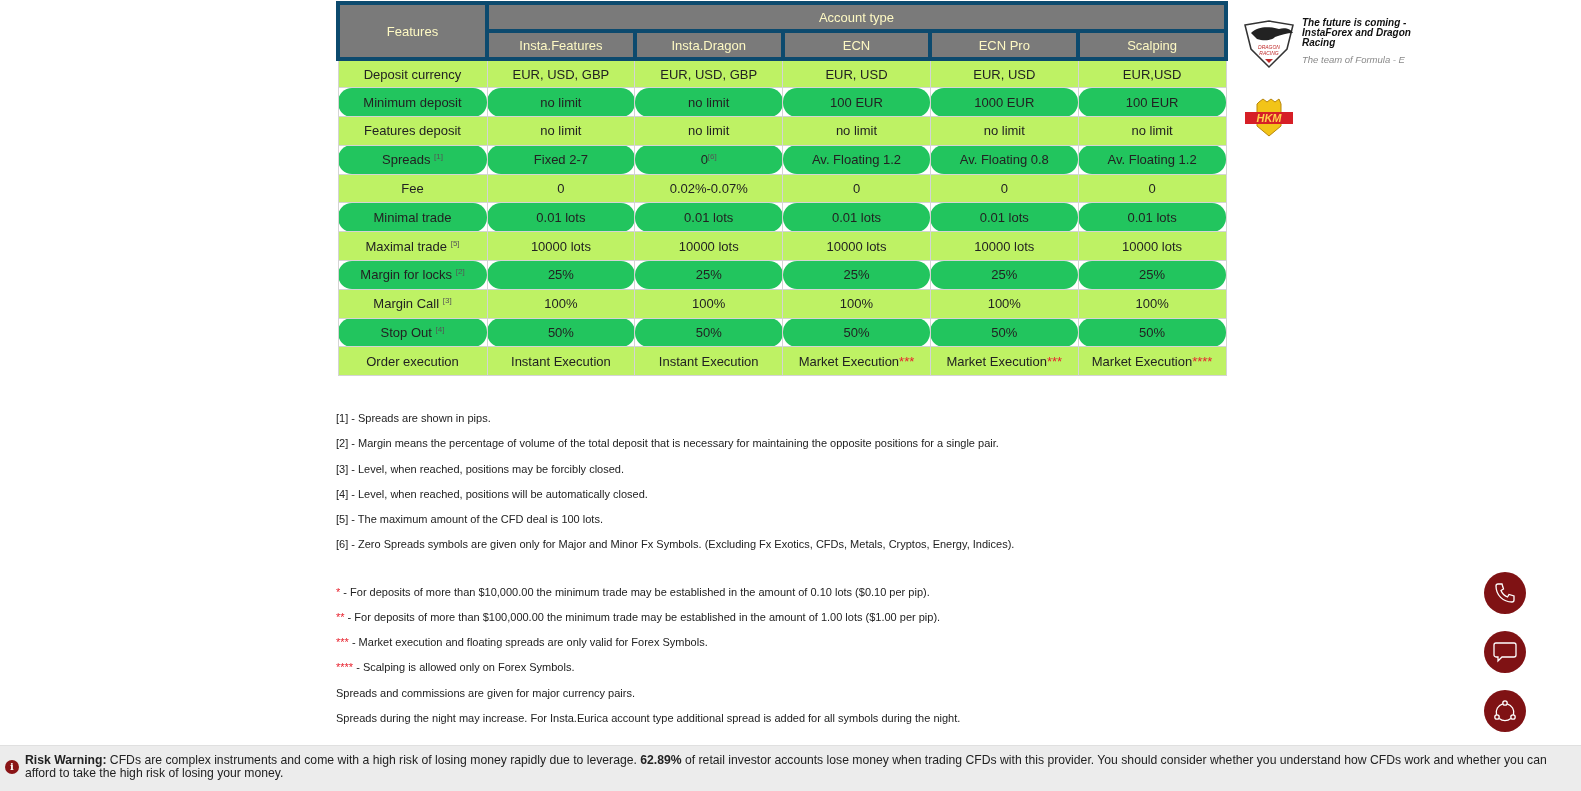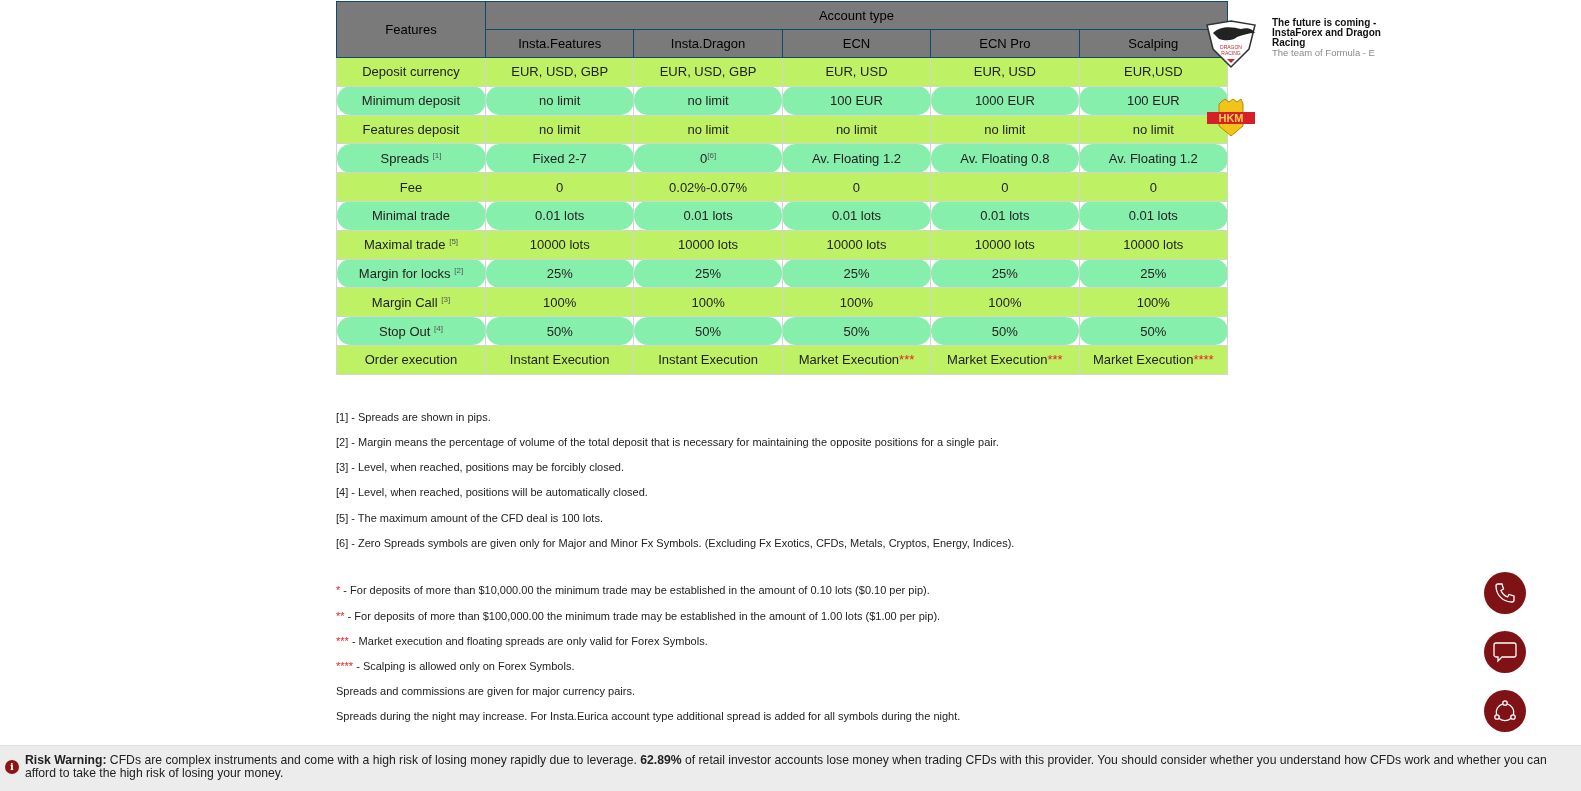--- a/index.html
+++ b/index.html
@@ -2,38 +2,38 @@
 <html><head>
 <meta charset="utf-8">
 <style>
   * { box-sizing: border-box; margin: 0; padding: 0; }
   html, body { width: 1581px; height: 791px; overflow: hidden; background: #ffffff; }
   body { font-family: "Liberation Sans", sans-serif; color: #222; position: relative; }
 
   .main { position: absolute; left: 336px; top: 1px; width: 892px; }
 
   table.acc { border-collapse: collapse; width: 892px; table-layout: fixed; font-size: 13px; }
-  table.acc th { background: #7a7a7a; color: #000000; font-weight: normal; text-align: center; border: 1px solid #0c4a6e; height: 28px; }
+  table.acc th { background: #7a7a7a; color: #fef9c3; font-weight: normal; text-align: center; border: 4px solid #0c4a6e; height: 28px; }
   table.acc th.features { width: 149px; }
   table.acc td { text-align: center; border: 1px solid #d4d4d4; height: 28.8px; color: #222; }
   table.acc tr.odd td { background: #bef264; }
-  table.acc tr.even td { background: #86efac; border-radius: 14px; }
+  table.acc tr.even td { background: #22c55e; border-radius: 14px; }
   sup { font-size: 8px; color: #555; vertical-align: super; line-height: 0; }
   .red { color: #e8222e; }
 
   .notes { margin-top: 30px; font-size: 11px; color: #222; }
   .notes p { height: 25.2px; line-height: 25.2px; white-space: nowrap; }
   .notes .gap { height: 22.5px; }
 
-  .side { position: absolute; left: 1203px; top: 18px; width: 190px; }
+  .side { position: absolute; left: 1233px; top: 18px; width: 190px; font-style: italic; }
   .promo { display: flex; margin-bottom: 22px; }
-  .promo .logo { width: 64px; height: 52px; flex: none; display: flex; align-items: center; justify-content: flex-start; }
+  .promo .logo { width: 64px; height: 52px; flex: none; display: flex; align-items: center; justify-content: flex-end; }
   .promo .txt { padding-left: 5px; }
   .promo .title { font-size: 10px; font-weight: bold; color: #111; line-height: 10px; }
-  .promo .sub { font-size: 9.5px; color: #8a8a8a; line-height: 10px; }
+  .promo .sub { font-size: 9.5px; color: #8a8a8a; line-height: 10px; margin-top: 7px; }
 
   .fab { position: absolute; left: 1484px; width: 42px; height: 42px; border-radius: 50%; background: #7f1214; display: flex; align-items: center; justify-content: center; }
 
   .risk { position: absolute; left: 0; top: 745px; width: 1581px; height: 46px; background: #ececec; border-top: 1px solid #e0e0e0; font-size: 12.2px; line-height: 13px; padding: 8px 12px 0 25px; color: #222; }
   .risk .icon { position: absolute; left: 5px; top: 14px; width: 14px; height: 14px; border-radius: 50%; background: #8a1416; color: #fff; font-size: 10px; font-weight: bold; text-align: center; line-height: 14px; font-family: "DejaVu Serif", serif; }
 </style>
 </head>
 <body>
 
 <div class="main">

